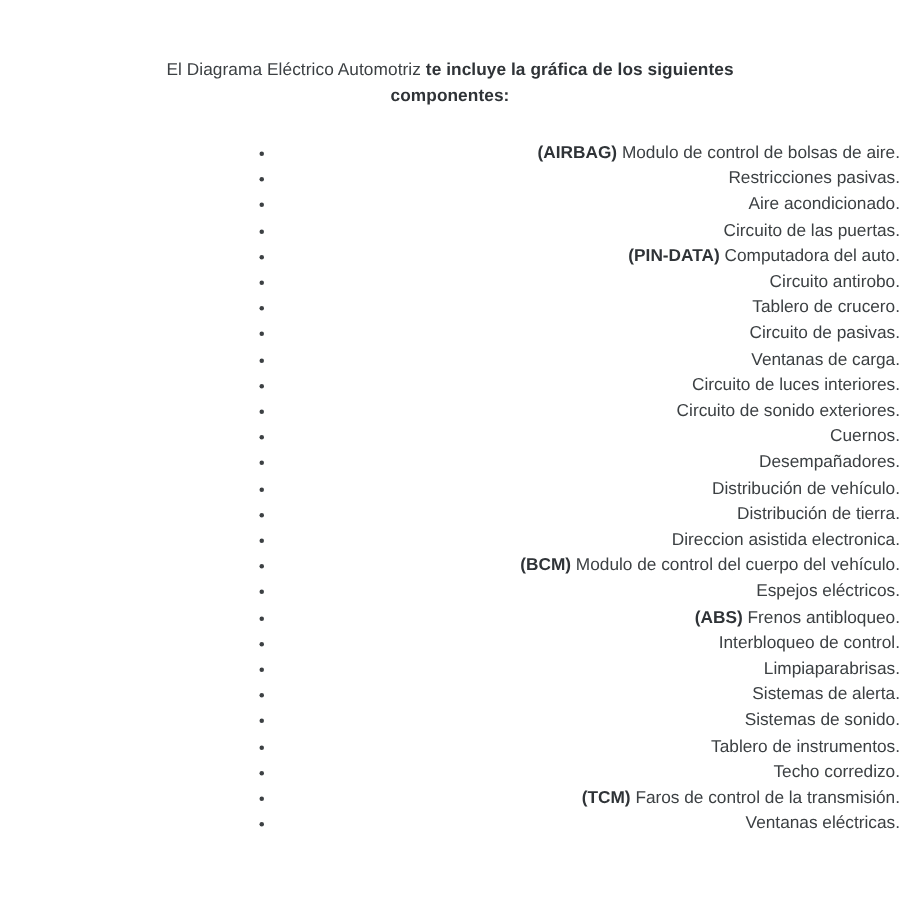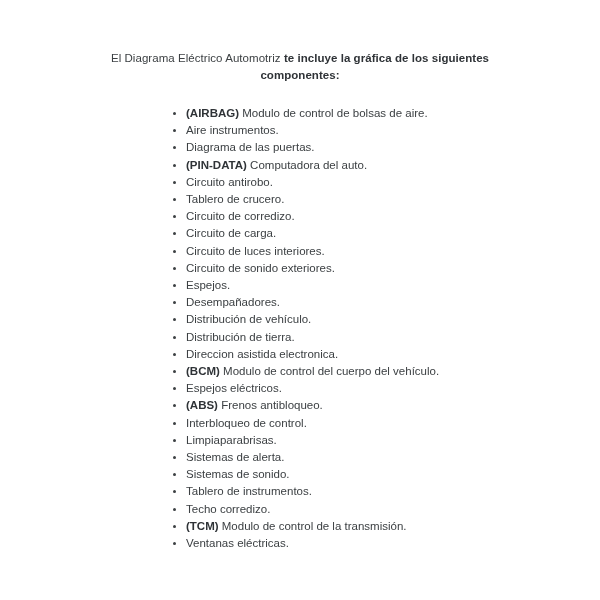--- a/index.html
+++ b/index.html
@@ -10,21 +10,21 @@
   .page {
     position: relative;
     width: 600px;
     height: 600px;
     overflow: hidden;
     background: #ffffff;
     font-family: "Liberation Sans", "DejaVu Sans", sans-serif;
     color: #3c4043;
   }
   .title {
-    margin: 12px;
+    margin: 1px;
     padding-top: 38px;
     text-align: center;
     font-size: 11.5px;
     font-weight: 400;
     line-height: 17px;
     color: #3c4043;
     letter-spacing: 0.05px;
   }
   .title strong {
     font-weight: 700;
@@ -35,20 +35,21 @@
     margin: 21px 0 0 172px;
     padding: 0;
     font-size: 11.5px;
     line-height: 17.2px;
     color: #3c4043;
   }
   .components li {
     position: relative;
     padding-left: 14px;
     white-space: nowrap;
+    text-align: right;
   }
   .components li::before {
     content: "";
     position: absolute;
     left: 1px;
     top: 7px;
     width: 3px;
     height: 3px;
     border-radius: 50%;
     background: #3c4043;
@@ -65,42 +66,43 @@
 
   <h1 class="title">
     <div class="title-line"><span>El Diagrama Eléctrico Automotriz</span> <strong>te incluye la gráfica de los siguientes</strong></div>
     <div class="title-line"><strong>componentes:</strong></div>
   </h1>
 
   <ul class="components">
 
       <li><span class="li-term">(AIRBAG)</span><span> Modulo de control de bolsas de aire.</span></li>
 
+      <li><span class="li-term"></span><span>Restricciones pasivas.</span></li>
 
-      <li><span class="li-term"></span><span>Aire instrumentos.</span></li>
+      <li><span class="li-term"></span><span>Aire acondicionado.</span></li>
 
 
-      <li><span class="li-term"></span><span>Diagrama de las puertas.</span></li>
+      <li><span class="li-term"></span><span>Circuito de las puertas.</span></li>
 
       <li><span class="li-term">(PIN-DATA)</span><span> Computadora del auto.</span></li>
 
       <li><span class="li-term"></span><span>Circuito antirobo.</span></li>
 
       <li><span class="li-term"></span><span>Tablero de crucero.</span></li>
 
-      <li><span class="li-term"></span><span>Circuito de corredizo.</span></li>
+      <li><span class="li-term"></span><span>Circuito de pasivas.</span></li>
 
-      <li><span class="li-term"></span><span>Circuito de carga.</span></li>
+      <li><span class="li-term"></span><span>Ventanas de carga.</span></li>
 
       <li><span class="li-term"></span><span>Circuito de luces interiores.</span></li>
 
       <li><span class="li-term"></span><span>Circuito de sonido exteriores.</span></li>
 
 
-      <li><span class="li-term"></span><span>Espejos.</span></li>
+      <li><span class="li-term"></span><span>Cuernos.</span></li>
 
       <li><span class="li-term"></span><span>Desempañadores.</span></li>
 
       <li><span class="li-term"></span><span>Distribución de vehículo.</span></li>
 
       <li><span class="li-term"></span><span>Distribución de tierra.</span></li>
 
       <li><span class="li-term"></span><span>Direccion asistida electronica.</span></li>
 
 
@@ -115,18 +117,18 @@
       <li><span class="li-term"></span><span>Limpiaparabrisas.</span></li>
 
       <li><span class="li-term"></span><span>Sistemas de alerta.</span></li>
 
       <li><span class="li-term"></span><span>Sistemas de sonido.</span></li>
 
       <li><span class="li-term"></span><span>Tablero de instrumentos.</span></li>
 
       <li><span class="li-term"></span><span>Techo corredizo.</span></li>
 
-      <li><span class="li-term">(TCM)</span><span> Modulo de control de la transmisión.</span></li>
+      <li><span class="li-term">(TCM)</span><span> Faros de control de la transmisión.</span></li>
 
       <li><span class="li-term"></span><span>Ventanas eléctricas.</span></li>
     </ul>
 
 </div>
 
 </body></html>

